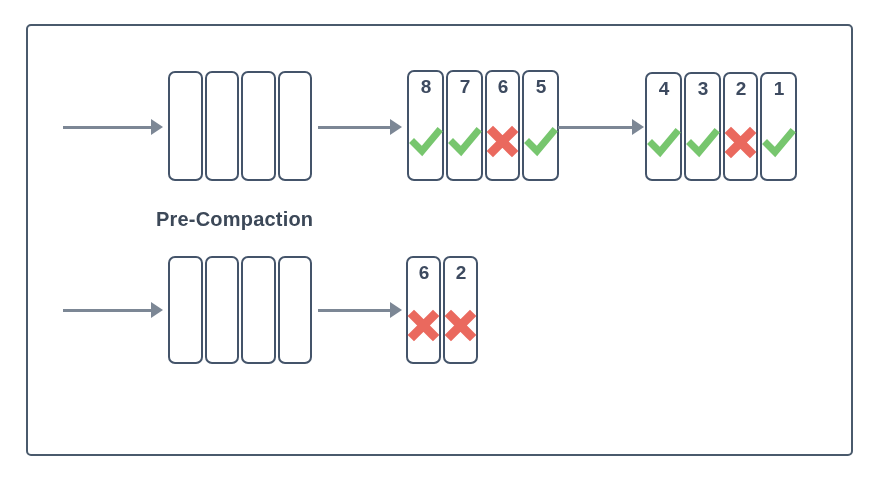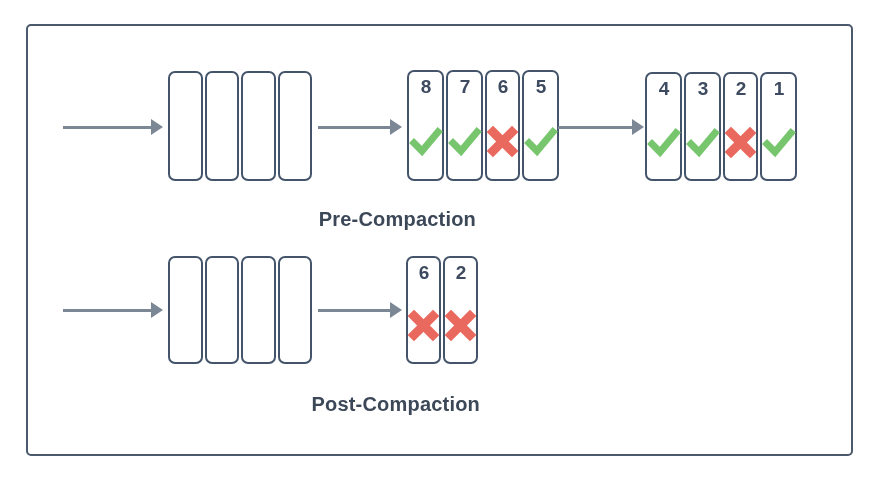--- a/index.html
+++ b/index.html
@@ -21,21 +21,21 @@
   .box{position:absolute;display:flex;gap:2px}
   .cell{flex:1;border:2px solid var(--cell-border);border-radius:7px;
     display:flex;flex-direction:column;align-items:center;background:transparent}
   .slot-num{height:24px;margin-top:3px;font-size:19px;font-weight:bold;
     color:var(--number-text);line-height:24px;letter-spacing:-1px}
   .slot-mark{flex:1;display:flex;align-items:center;justify-content:center;
     transform:translateY(2px)}
   .slot-mark svg{overflow:visible;display:block}
   .mark-check{color:var(--check)}
   .mark-cross{color:var(--cross)}
-  .row-label{position:absolute;width:320px;text-align:right;font-size:20px;
+  .row-label{position:absolute;width:320px;text-align:left;font-size:20px;
     font-weight:bold;color:var(--label-text);letter-spacing:.2px}
 </style>
 </head>
 <body>
 
 <div class="canvas">
   <div class="frame"></div>
 
   <div class="arrow" style="left:63px;top:119px;width:100px">
     <i class="shaft"></i>
@@ -174,14 +174,13 @@
       </div>
       <div class="cell">
         <div class="slot-num">2</div>
         <div class="slot-mark mark-cross">
           <svg width="31" height="31" viewBox="0 0 31 31">
             <path d="M6 6 L25 25 M25 6 L6 25" fill="none" stroke="currentColor" stroke-width="9" stroke-linecap="square"></path>
           </svg>
         </div>
       </div>
     </div>
-  <div class="row-label" style="left:160px;top:393px">Post-Compaction</div>
 </div>
 
 </body></html>

